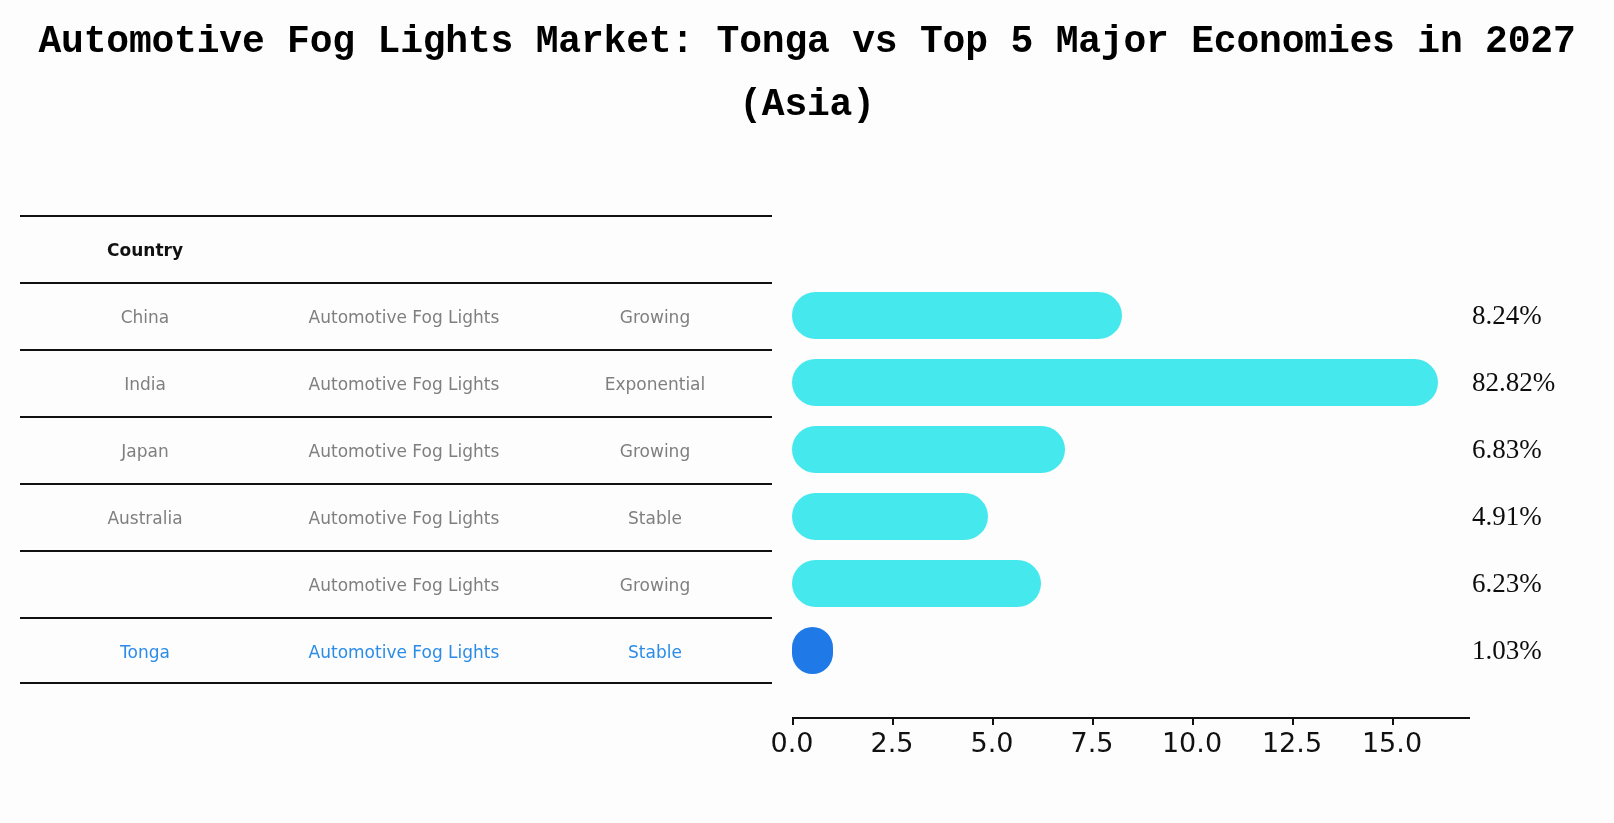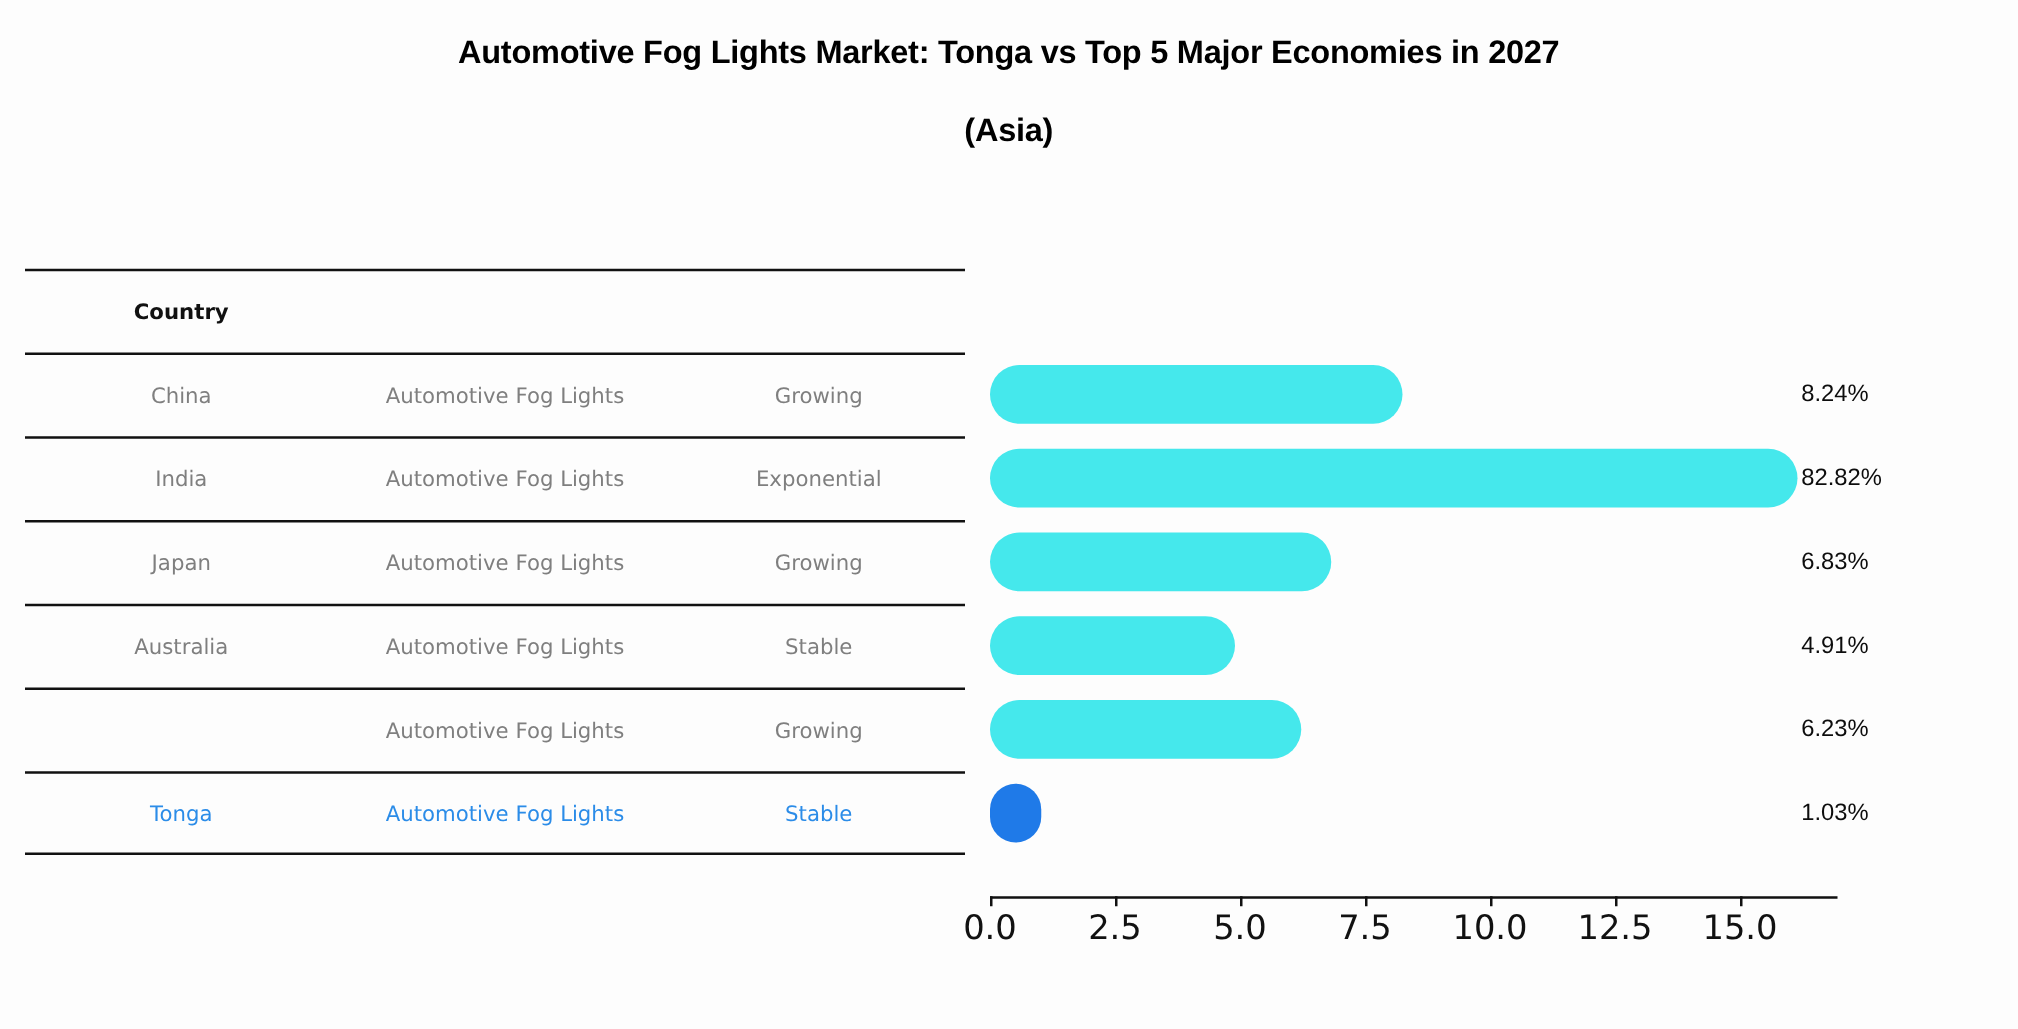--- a/index.html
+++ b/index.html
@@ -15,23 +15,23 @@
     overflow: hidden;
   }
 
   
   #chart-title {
     position: absolute;
     left: 0;
     top: 10px;
     width: 1614px;
     text-align: center;
-    font-family: Liberation Sans, sans-serif;
+    font-family: Liberation Mono, monospace;
     font-weight: bold;
-    font-size: 26px;
+    font-size: 38px;
     line-height: 63px;
     color: #000000;
     letter-spacing: -0.2px;
   }
   #chart-title .title-line2 { display: block; }
 
   
   #table-panel {
     position: absolute;
     left: 20px;
@@ -94,25 +94,25 @@
     background: #45e8ec;
   }
   .bar.accent {
     background: #1f7ae8;
   }
   .bar-value {
     position: absolute;
     top: 10px;
     height: 47px;
     line-height: 47px;
-    left: 649px;
-    font-size: 19px;
+    left: 680px;
+    font-size: 27px;
     color: #0d0d0d;
     white-space: nowrap;
-    font-family: Liberation Sans, sans-serif;
+    font-family: Liberation Serif, serif;
   }
 
   
   #x-axis {
     position: absolute;
     left: 792px;
     top: 679px;
     width: 678px;
     height: 60px;
     margin-top: 38px;

